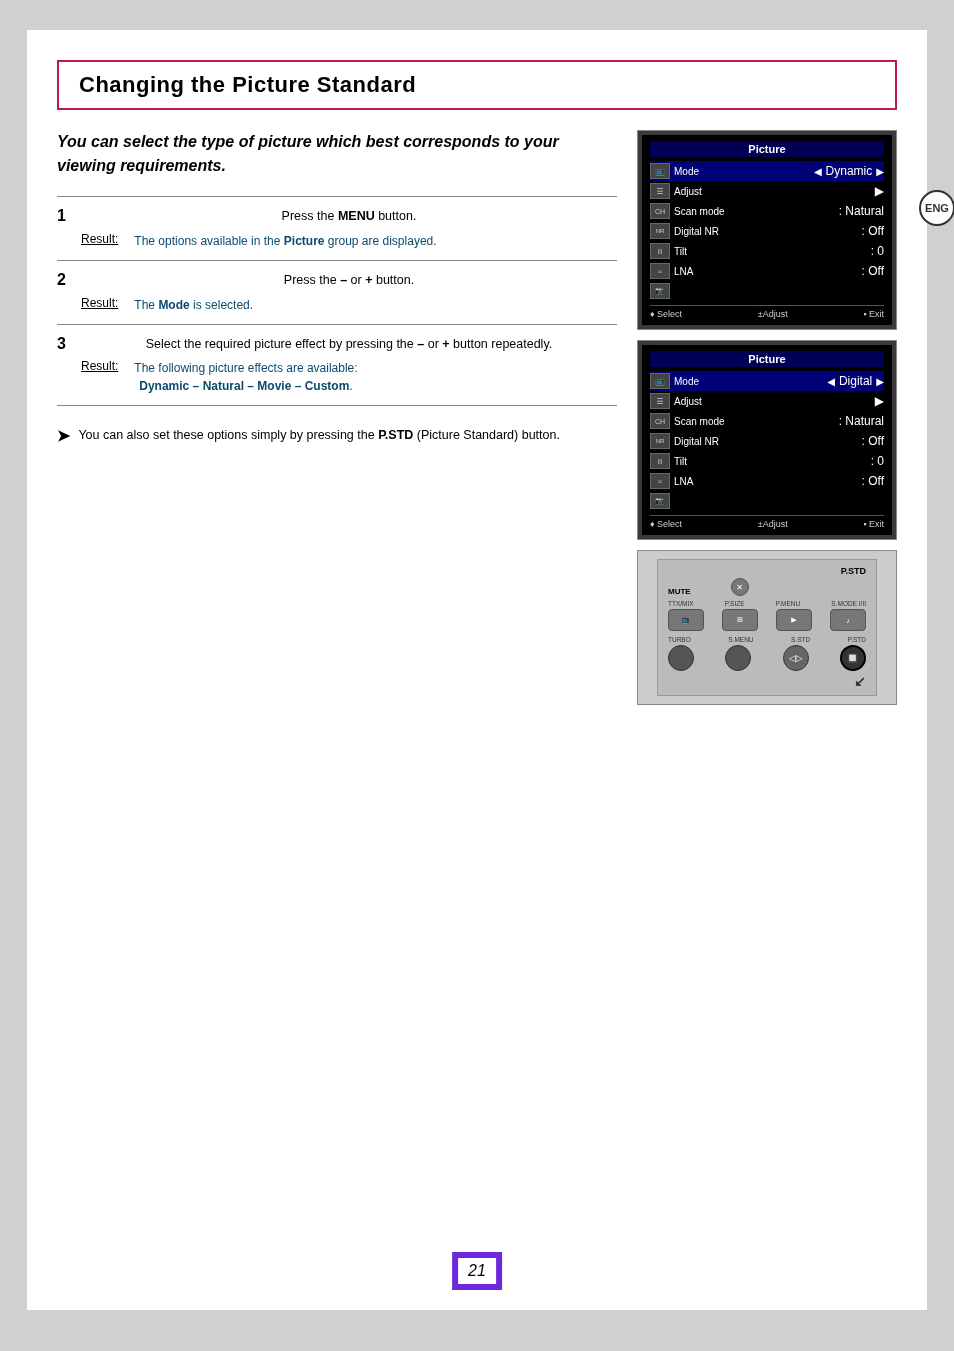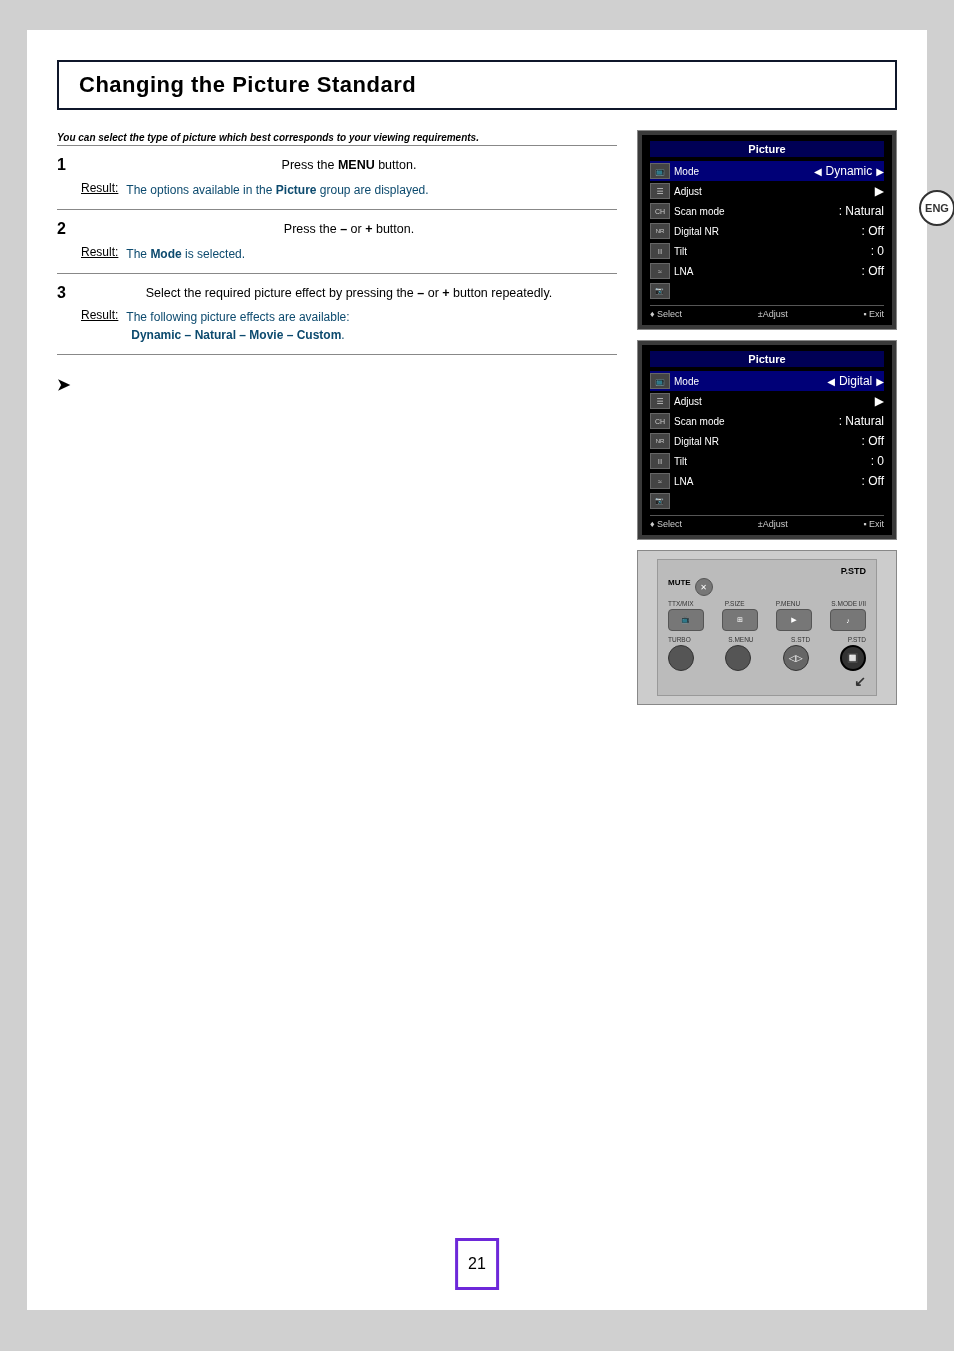--- a/index.html
+++ b/index.html
@@ -43,21 +43,21 @@
       align-items: center;
       justify-content: center;
       font-size: 11px;
       font-weight: bold;
       color: #333;
       z-index: 10;
     }
 
     
     .title-section {
-      border: 2px solid #0f172a;
+      border: 2px solid #be185d;
       margin: 30px 30px 0 30px;
       padding: 10px 20px;
       background: #fff;
     }
 
     .title-section h1 {
       font-size: 22px;
       font-weight: 900;
       color: #000;
       letter-spacing: 0.5px;
@@ -79,25 +79,25 @@
     .right-column {
       width: 260px;
       flex-shrink: 0;
       display: flex;
       flex-direction: column;
       gap: 10px;
     }
 
     
     .intro-text {
-      font-size: 10px;
+      font-size: 16px;
       font-style: italic;
       font-weight: bold;
       color: #000;
-      margin-bottom: 0;
+      margin-bottom: 18px;
       line-height: 1.5;
     }
 
     
     .steps-table {
       width: 100%;
       border-collapse: collapse;
     }
 
     .step-row {
@@ -127,21 +127,21 @@
     .step-instruction {
       font-size: 12.5px;
       color: #000;
       line-height: 1.5;
       margin-bottom: 6px;
     }
 
     .step-result-row {
       display: flex;
       align-items: flex-start;
-      gap: 8px;
+      gap: 16px;
       margin-top: 4px;
     }
 
     .result-label {
       font-size: 12px;
       color: #000;
       text-decoration: underline;
       white-space: nowrap;
       font-style: normal;
     }
@@ -290,22 +290,23 @@
       color: #fff;
       border: 1px solid #333;
     }
 
     .remote-btn-round.highlighted {
       background: #333;
       border: 2px solid #000;
     }
 
     .page-number-box {
-      border: 3px solid #6d28d9;
-      padding: 14px 10px;
+      border: 6px solid #6d28d9;
+      padding: 4px 10px;
+      font-style: italic;
     }
 
   </style>
 </head>
 <body>
 
 <div class="page">
   <div class="content-area">
 
     <div class="eng-badge">
@@ -361,20 +362,23 @@
                   <span class="result-label">Result:</span>
                   <span class="result-text">The following picture effects are available:<br><strong>Dynamic – Natural – Movie – Custom</strong>.</span>
                 </div>
               </td>
             </tr>
           </tbody>
         </table>
 
         <div class="tip-section">
           <span class="tip-arrow">➤</span>
+          <span>
+            You can also set these options simply by pressing the <strong>P.STD</strong> (Picture Standard) button.
+          </span>
         </div>
 
       </div>
 
       <div class="right-column">
 
         <div class="tv-menu">
           <div class="tv-menu-inner">
             <div class="tv-menu-title">Picture</div>
 
@@ -465,21 +469,21 @@
               <span>▪ Exit</span>
             </div>
           </div>
         </div>
 
         <div class="remote-area">
           <div class="remote-inner">
 
             <div style="text-align:right; font-size:9px; font-weight:bold; margin-bottom:2px;">P.STD</div>
 
-            <div style="display:flex; align-items:flex-start; margin-bottom:4px;">
+            <div style="display:flex; align-items:flex-end; margin-bottom:4px;gap:36px;">
               <span style="font-size:8px; font-weight:bold; margin-right:4px;">MUTE</span>
               <div style="width:18px;height:18px;border-radius:50%;background:#777;border:1px solid #555;display:flex;align-items:center;justify-content:center;">
                 <span style="font-size:8px;color:#fff;">✕</span>
               </div>
             </div>
 
             <div style="display:flex; justify-content:space-between; font-size:6.5px; color:#333; margin-bottom:2px;">
               <span>TTX/MIX</span>
               <span>P.SIZE</span>
               <span>P.MENU</span>

